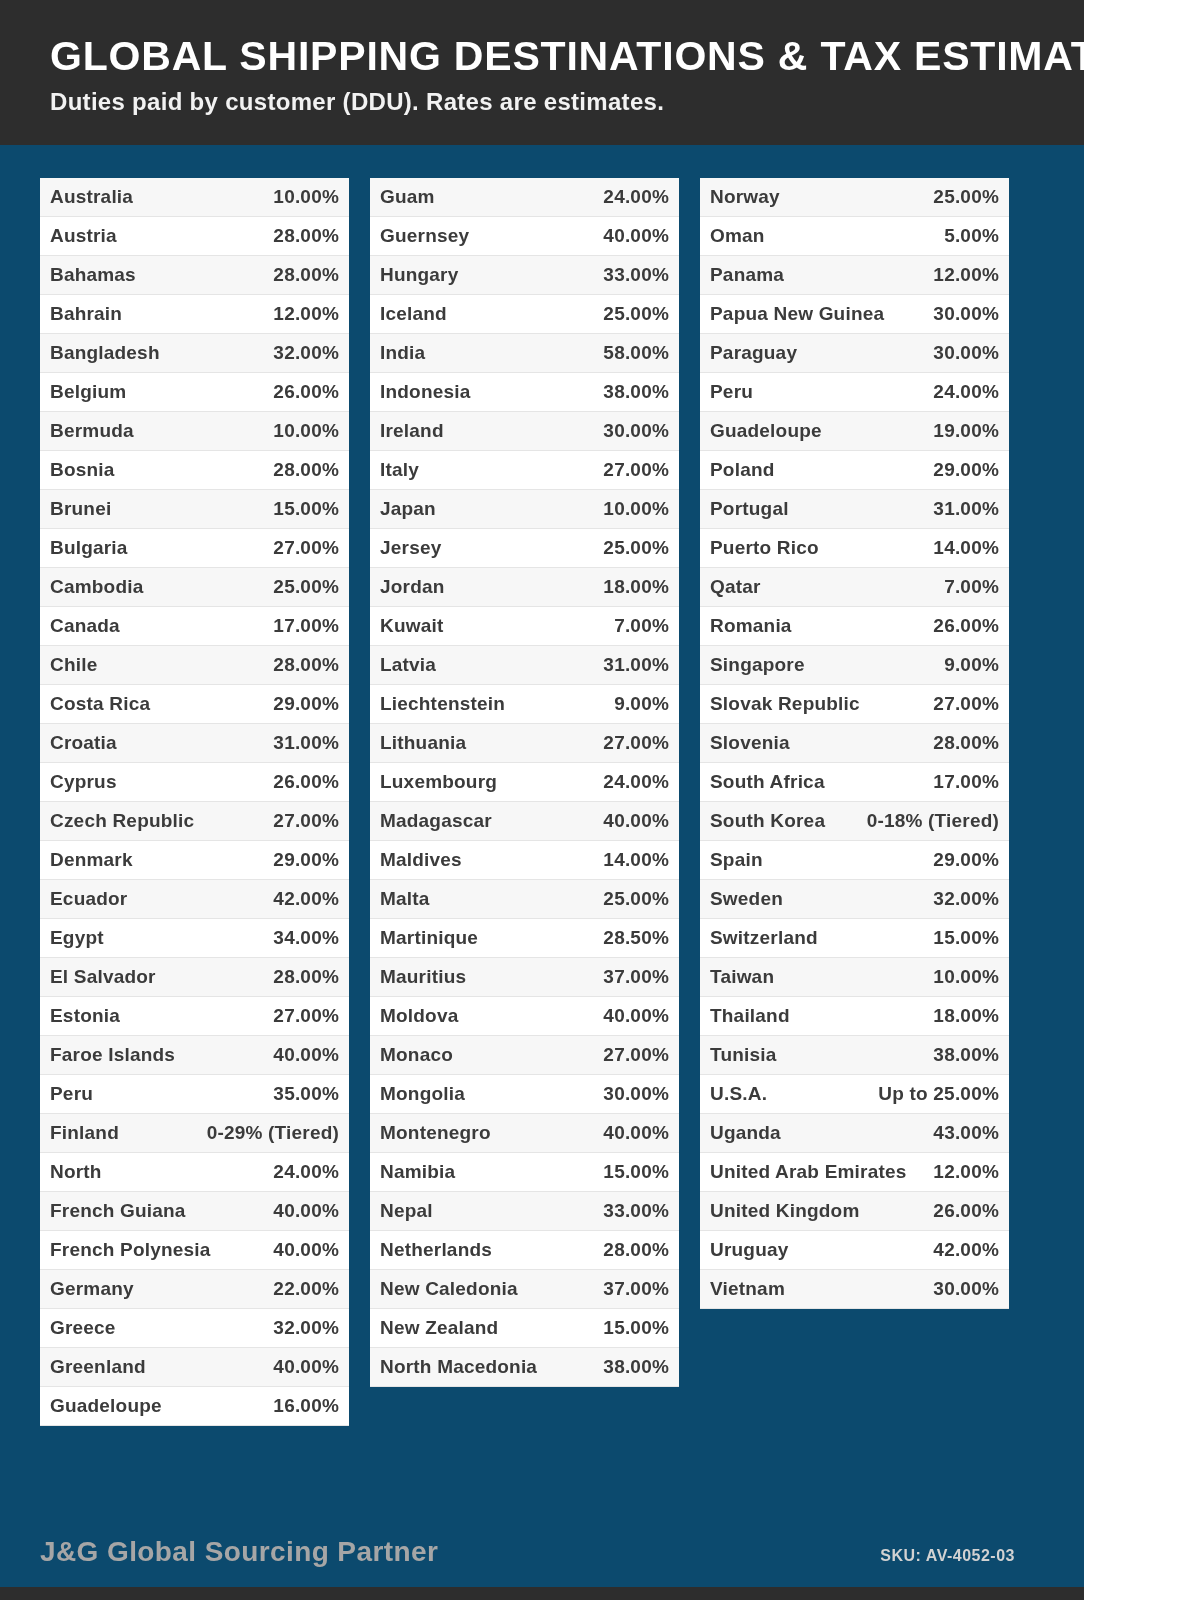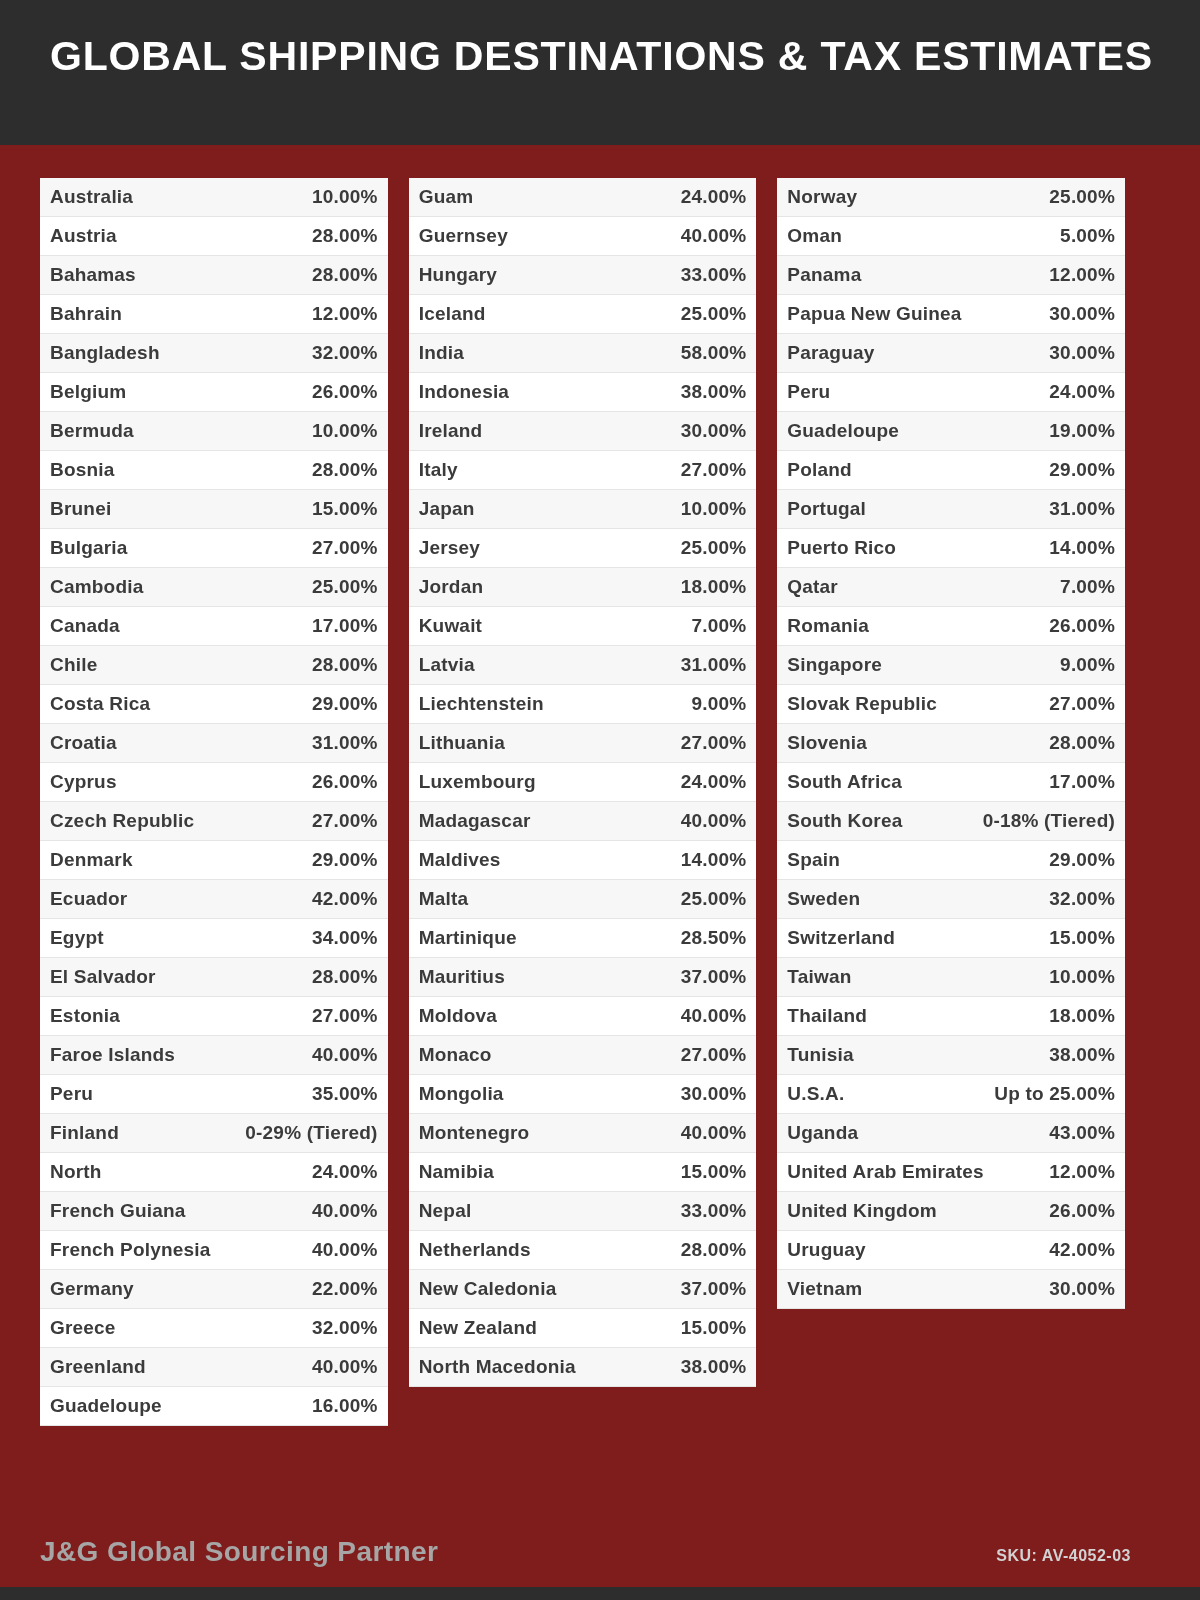--- a/index.html
+++ b/index.html
@@ -9,21 +9,21 @@
     --row-alt-bg:#f7f7f7;
     --brand-gray:#a6a6a6;
     --sku-gray:#d2d2d2;
   }
   *{box-sizing:border-box;margin:0;padding:0;}
   html,body{background:#ffffff;}
   body{
     font-family:"Liberation Sans","DejaVu Sans",sans-serif;
     width:1200px;height:1600px;margin:0 auto;position:relative;overflow:hidden;
   }
-  .page{width:1200px;height:1600px;position:relative;background:#7f1d1d;}
+  .page{width:1084px;height:1600px;position:relative;background:#0c4a6e;}
 
   
   .header{
     background:var(--header-bg);
     width:100%;height:145px;
     padding:34px 50px 0 50px;
   }
   .header h1{
     color:#ffffff;font-size:41px;font-weight:700;letter-spacing:0.8px;line-height:1.1;
     white-space:nowrap;
@@ -68,20 +68,21 @@
     position:absolute;left:0;right:0;bottom:0;height:13px;background:var(--header-bg);
   }
 </style>
 </head>
 <body>
 
 <div class="page">
 
   <header class="header">
     <h1>GLOBAL SHIPPING DESTINATIONS &amp; TAX ESTIMATES</h1>
+    <p>Duties paid by customer (DDU). Rates are estimates.</p>
   </header>
 
   <main class="table" id="columns">
       <div class="col">
         <div class="row">
           <span class="country">Australia</span>
           <span class="rate">10.00%</span>
         </div>
         <div class="row">
           <span class="country">Austria</span>

